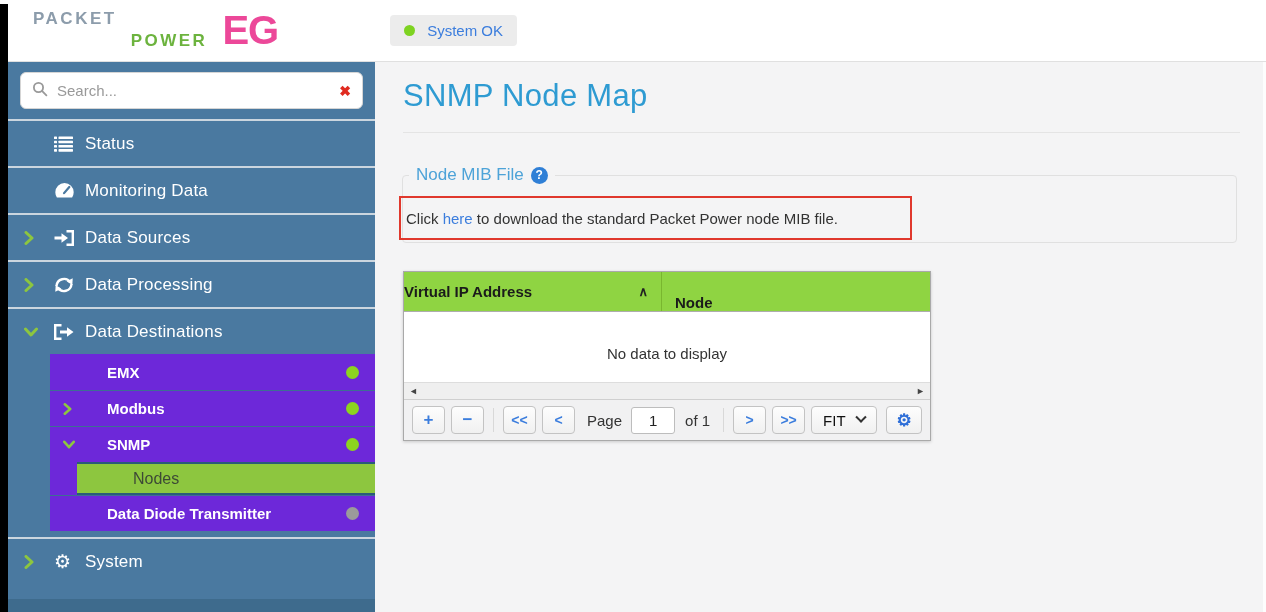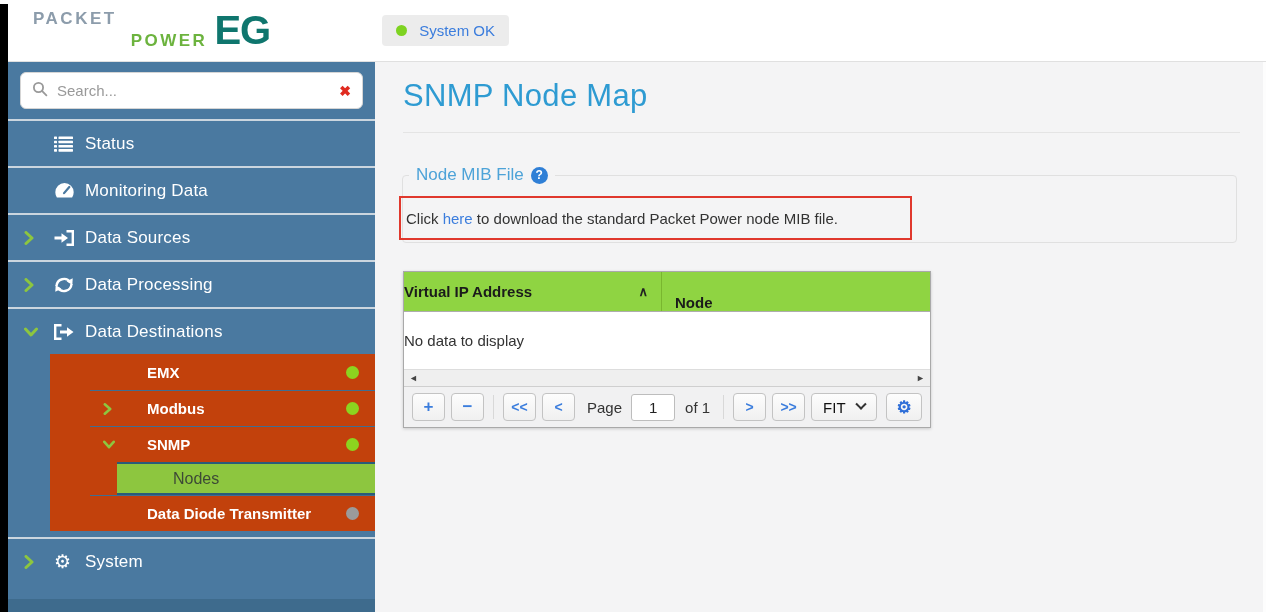--- a/index.html
+++ b/index.html
@@ -14,21 +14,21 @@
   .edge-right { position:absolute; right:0; top:62px; bottom:0; width:3px; background:#fdfdfd; z-index:40; }
 
   
   .header { position:absolute; left:8px; top:0; right:0; height:62px; background:#fff;
             border-bottom:1px solid #e0e0e0; display:flex; align-items:center; z-index:30; }
   .logo { display:flex; align-items:center; margin-left:25px; }
   .logo-stack { display:flex; line-height:0.98; font-weight:bold;
                 font-size:17px; letter-spacing:2.5px;gap:14px; }
   .logo-line1 { color:#8C9CAB; }
   .logo-line2 { color:#6CB33E;margin-top:22px; }
-  .logo-eg { font-size:40px; font-weight:bold; color:#0f766e; margin-left:7px; letter-spacing:-1px; }
+  .logo-eg { font-size:40px; font-weight:bold; color:#ec4899; margin-left:15px; letter-spacing:-1px; }
   .status-badge { display:flex; align-items:center; gap:12px; background:#ececec; border-radius:4px;
                   padding:7px 14px; font-size:15px; color:#3B7DDD; margin-left:112px; }
   .dot { width:11px; height:11px; border-radius:50%; display:inline-block; }
   .dot-green { background:#7ED321; }
   .dot-lime  { background:#8CD41F; }
   .dot-gray  { background:#9B9B9B; }
 
   
   .sidebar { position:absolute; left:8px; top:62px; width:367px; bottom:0; background:#4A79A0; z-index:20; }
   .searchbox { margin:10px 12px 0 12px; height:37px; background:#fff; border:1px solid #d5d5d5;
@@ -38,21 +38,21 @@
   .searchbox input::placeholder { color:#999; }
   .clear-x { color:#E02B20; font-weight:bold; font-size:14px; cursor:pointer; line-height:1; }
 
   .nav { margin-top:10px; }
   .nav-item { height:47px; display:flex; align-items:center; color:#fff; font-size:17px;
               border-top:2px solid #cbd6df; padding-left:16px; cursor:pointer; }
   .chev-box { width:30px; display:flex; align-items:center; }
   .icon-box { width:31px; display:flex; align-items:center; }
   .nav-label { letter-spacing:0.2px; }
 
-  .submenu { margin-left:42px; background:#c2410c; margin-bottom:6px;padding-left:40px; }
+  .submenu { margin-left:42px; background:#6d28d9; margin-bottom:6px; }
   .sub-item { height:36px; display:flex; align-items:center; color:#fff; font-weight:bold; font-size:15px;
               padding-left:13px; border-top:1px solid #3E6E93; cursor:pointer; }
   .sub-item:first-child { border-top:none; }
   .sub-chev { width:44px; display:flex; align-items:center; }
   .sub-item .dot { margin-left:auto; margin-right:16px; width:13px; height:13px; }
   .sub-selected { margin-left:27px; height:33px; background:#8DC63F; display:flex; align-items:center;
                   padding-left:56px; color:#3d4936; font-weight:normal; font-size:16px;
                   border-top:2px solid #2A5C79; border-bottom:2px solid #2A5C79; cursor:pointer; }
   .sidebar-footer { position:absolute; bottom:0; left:0; right:0; height:13px; background:#3E6B8D; }
 
@@ -78,22 +78,22 @@
 
   
   .grid { position:absolute; left:28px; top:209px; width:528px; background:#fff;
           border:1px solid #a9a9a9; box-shadow:0 1px 3px rgba(0,0,0,0.18); }
   .grid-head { display:flex; height:40px; background:#8FD442; border-bottom:1px solid #adadad;
                font-weight:bold; font-size:15px; color:#1b1b1b; }
   .gh-col1 { width:258px; display:flex; align-items:center; padding-left:0;
              border-right:1px solid #79b62f; cursor:pointer; }
   .sort-caret { margin-left:auto; margin-right:13px; font-size:13px; font-weight:bold; color:#222; }
   .gh-col2 { flex:1; display:flex; align-items:flex-end; padding-left:13px; cursor:pointer; }
-  .grid-body { height:57px; display:flex; align-items:center; justify-content:flex-start;
-               font-size:15px; color:#333; background:#fff; }
+  .grid-body { height:57px; display:flex; align-items:center; justify-content:center;
+               font-size:15px; color:#333; background:#fff;margin-top:13px; }
   .scrollstrip { height:17px; background:#efefef; border-top:1px solid #ddd; display:flex;
                  align-items:center; justify-content:space-between; padding:0 5px;
                  font-size:9px; color:#444; cursor:pointer; }
   .toolbar { height:41px; background:#f1f1f2; border-top:1px solid #cfcfcf; display:flex;
              align-items:center; padding:0 8px; gap:6px; }
   .tbtn { min-width:33px; height:28px; border:1px solid #c3c3c3; border-radius:4px;
           background:linear-gradient(#fdfdfd,#f0f0f0); color:#3B7DDD; font-weight:bold;
           font-size:14px; display:flex; align-items:center; justify-content:center; cursor:pointer; }
   .tbtn-pm { font-size:17px; }
   .tsep { width:1px; height:24px; background:#d8d8d8; margin:0 3px; }

